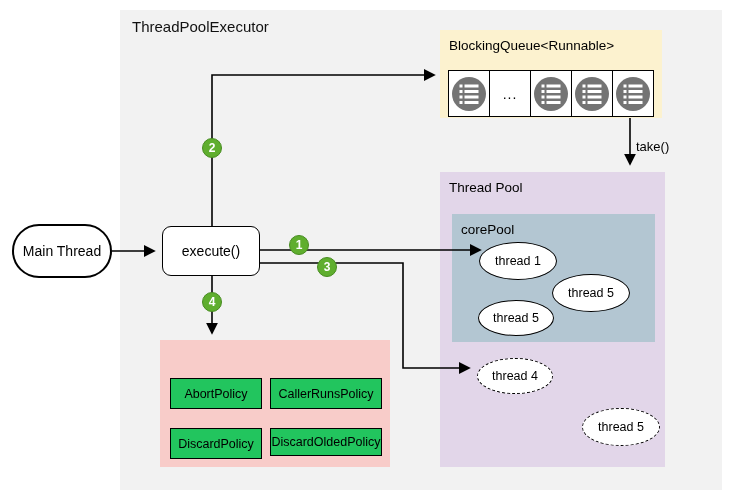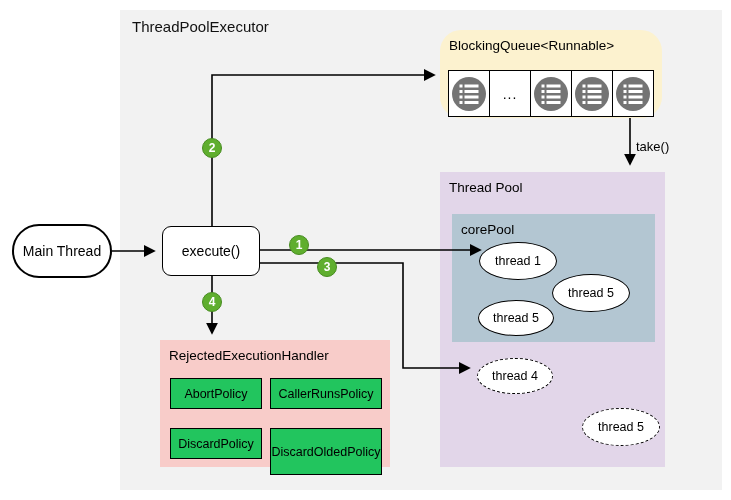--- a/index.html
+++ b/index.html
@@ -13,21 +13,21 @@
   .stage{position:relative;width:731px;height:500px;overflow:hidden;background:#fff;}
 
   .container{position:absolute;left:120px;top:10px;width:602px;height:480px;background:var(--container_bg);}
   .container-title{position:absolute;left:132px;top:18px;font-size:15px;color:#111;}
 
   .svg-overlay{position:absolute;left:0;top:0;width:731px;height:500px;z-index:5;pointer-events:none;}
 
   
   .region{position:absolute;z-index:2;}
   .region-label{position:absolute;left:9px;top:8px;font-size:13.5px;white-space:nowrap;}
-  .queue-box{left:440px;top:30px;width:222px;height:88px;background:var(--queue_bg);border-radius:21px;}
+  .queue-box{left:440px;top:30px;width:222px;height:88px;background:var(--queue_bg);}
   .pool-box{left:440px;top:172px;width:225px;height:295px;background:var(--pool_bg);}
   .core-box{position:absolute;left:12px;top:42px;width:203px;height:128px;background:var(--core_pool_bg);}
   .handler-box{left:160px;top:340px;width:230px;height:127px;background:var(--handler_bg);}
 
   
   .queue-rect{position:absolute;left:8px;top:40px;width:206px;height:47px;background:#fff;border:1.5px solid #000;display:flex;z-index:6;}
   .queue-cell{flex:1;display:flex;align-items:center;justify-content:center;border-right:1.5px solid #000;}
   .queue-cell:last-child{border-right:none;}
   .queue-ellipsis{font-size:14px;letter-spacing:1px;}
 
@@ -40,21 +40,21 @@
   .t1{left:479px;top:242px;width:78px;height:38px;text-align:right;}
   .t2{left:552px;top:274px;width:78px;height:38px;}
   .t3{left:478px;top:300px;width:76px;height:36px;}
   .t4{left:477px;top:358px;width:76px;height:36px;}
   .t5{left:582px;top:408px;width:78px;height:38px;}
 
   .policy{position:absolute;background:#22c55e;border:1.2px solid #000;display:flex;align-items:center;justify-content:center;font-size:12.5px;white-space:nowrap;}
   .p0{left:10px;top:38px;width:92px;height:31px;}
   .p1{left:110px;top:38px;width:112px;height:31px;}
   .p2{left:10px;top:88px;width:92px;height:31px;}
-  .p3{left:110px;top:88px;width:112px;height:47px;}
+  .p3{left:110px;top:88px;width:112px;height:28px;}
 
   .badge{position:absolute;width:20px;height:20px;border-radius:50%;background:var(--badge_fill);border:1.5px solid var(--badge_border);color:#fff;font-size:12px;font-weight:bold;display:flex;align-items:center;justify-content:center;z-index:12;}
   .b1{left:289px;top:235px;}
   .b2{left:202px;top:138px;}
   .b3{left:317px;top:257px;}
   .b4{left:202px;top:292px;}
 
   .take-label{position:absolute;left:636px;top:139px;font-size:13px;z-index:6;}
 </style>
 </head>
@@ -135,21 +135,20 @@
   </div>
 
   <div class="region pool-box">
     <div class="region-label">Thread Pool</div>
     <div class="core-box">
       <div class="region-label">corePool</div>
     </div>
   </div>
 
   <div class="region handler-box">
-    <div class="region-label">RejectedExecutionHandler</div>
     <div class="policy p0">AbortPolicy</div>
     <div class="policy p1">CallerRunsPolicy</div>
     <div class="policy p2">DiscardPolicy</div>
     <div class="policy p3">DiscardOldedPolicy</div>
   </div>
 
   <svg class="svg-overlay">
     <defs>
       <marker id="arrow" viewBox="0 0 10 10" refX="8.5" refY="5" markerWidth="7.5" markerHeight="7.5" orient="auto-start-reverse">
         <path d="M0,0 L10,5 L0,10 z" fill="var(--line_color)"></path>

